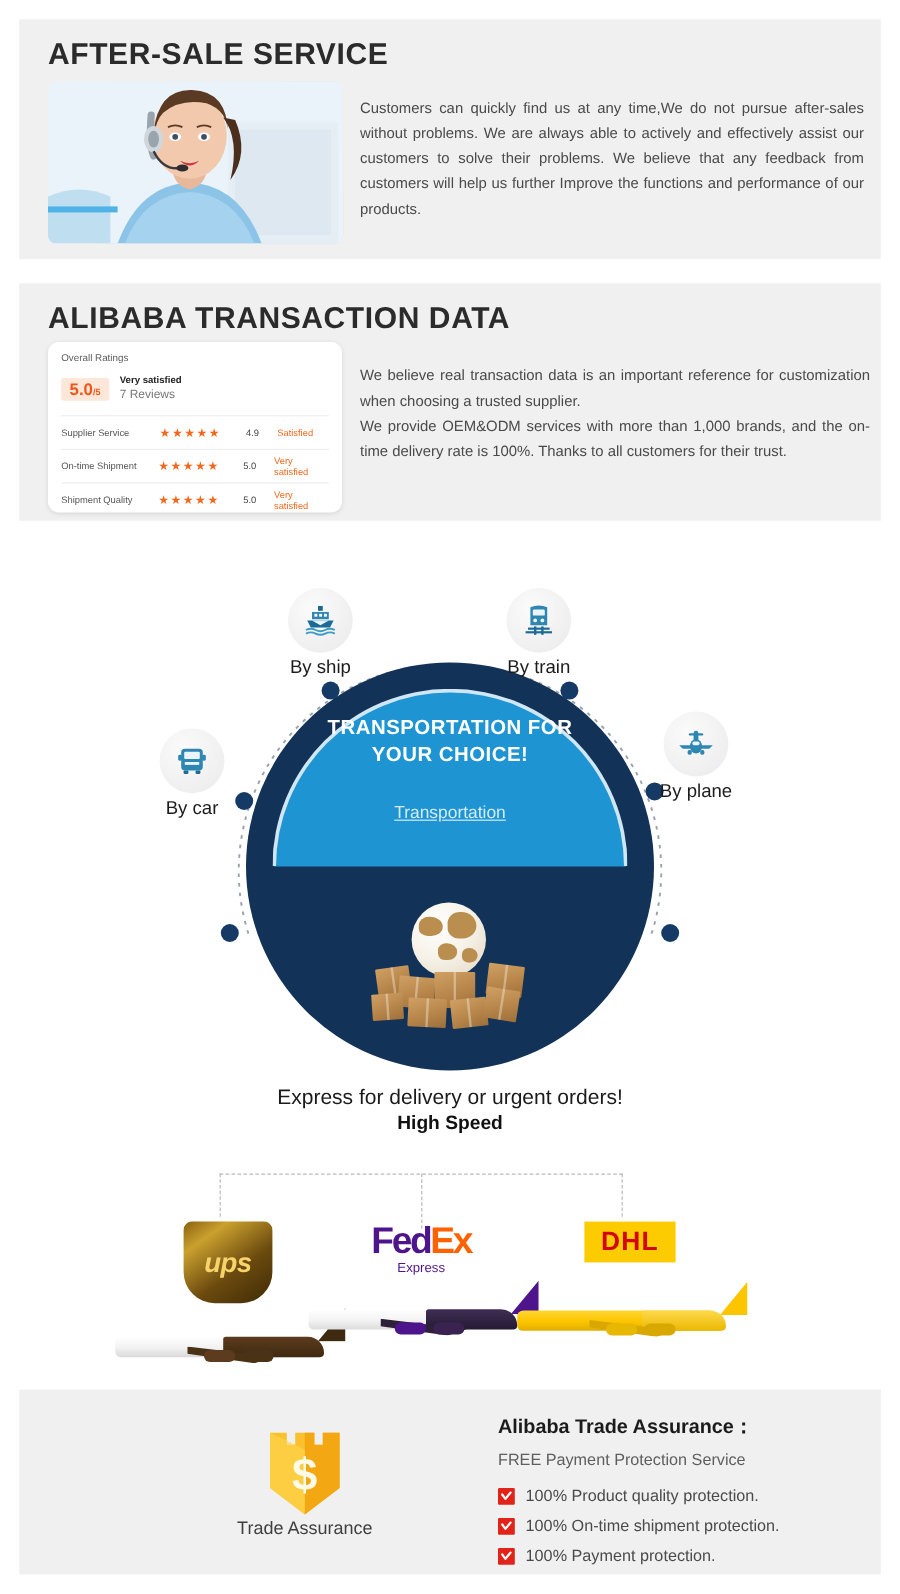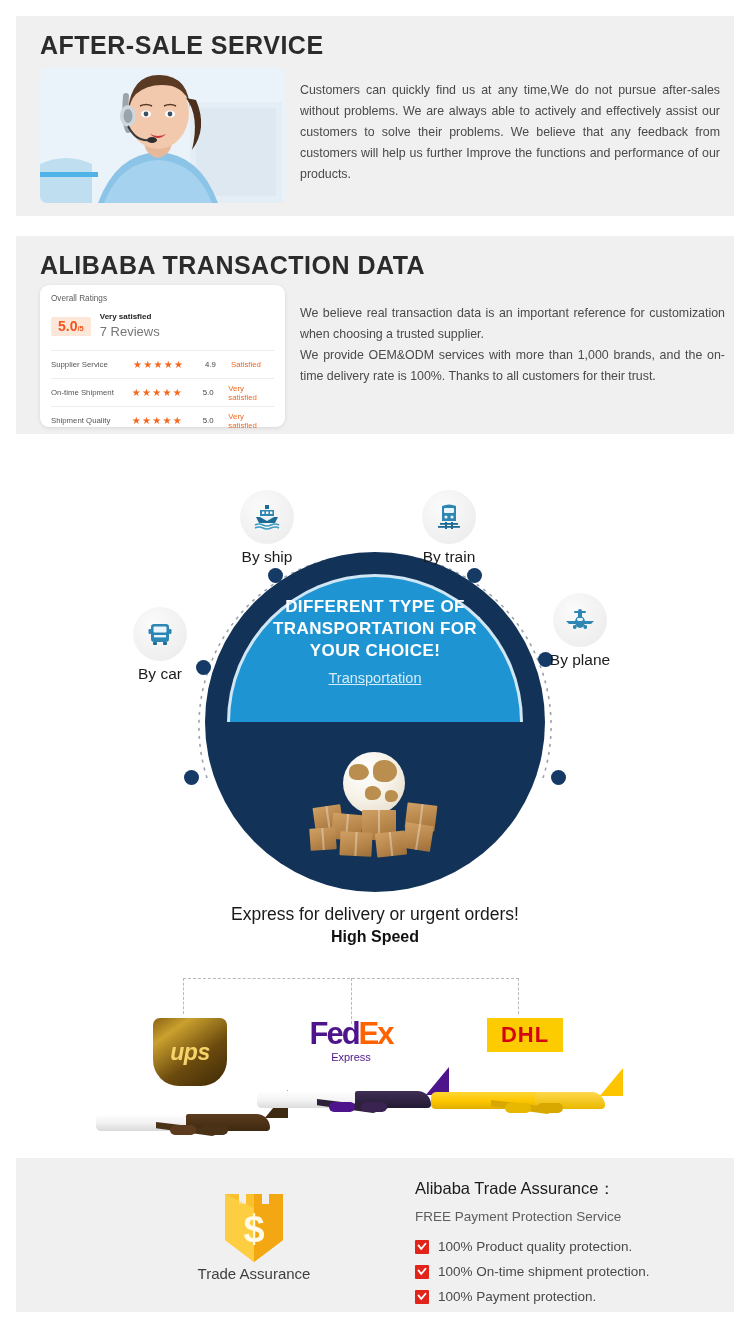--- a/index.html
+++ b/index.html
@@ -48,21 +48,21 @@
     padding: 9px 11px 0 11px;
   }
   .rc-head { font-size: 8.2px; color: #5c5c5c; margin-bottom: 8px; }
   .rc-overall { display: flex; align-items: center; gap: 9px; margin-bottom: 9px; }
   .rc-score {
     background: #fde7d8; color: #f1551b; font-weight: bold; font-size: 14px;
     padding: 2px 7px 3px 7px; border-radius: 2px; line-height: 1;
   }
   .rc-score .sfx { font-size: 7.5px; font-weight: bold; }
   .rc-verdict { font-size: 8px; font-weight: bold; color: #222; line-height: 1.45; }
-  .rc-reviews { font-size: 13px; color: #777; line-height: 1.45; }
+  .rc-reviews { font-size: 10px; color: #777; line-height: 1.45; }
   .rc-row {
     display: flex; align-items: center; height: 28px;
     border-top: 1px solid #ededed; font-size: 7.8px;
   }
   .rc-row:first-of-type { border-top: none; }
   .rc-label { width: 82px; color: #555; }
   .rc-stars { color: #f4681d; font-size: 10px; letter-spacing: 1.3px; width: 72px; }
   .rc-num { width: 26px; color: #444; }
   .rc-tag { color: #f4681d; }
   #alibaba-text { position: absolute; left: 300px; top: 303px; width: 425px; }
@@ -189,21 +189,21 @@
 
   
   #ta-panel { left: 16px; top: 1158px; width: 718px; height: 154px; }
   #ta-shield { position: absolute; left: 219px; top: 1190px; width: 70px; height: 74px; }
   #ta-shield-label {
     position: absolute; left: 160px; top: 1265px; width: 188px; text-align: center;
     font-size: 15px; color: #3f3f3f;
   }
   #ta-title {
     position: absolute; left: 415px; top: 1178px;
-    font-size: 16.5px; font-weight: normal; color: #1b1b1b;
+    font-size: 16.5px; font-weight: bold; color: #1b1b1b;
   }
   #ta-sub {
     position: absolute; left: 415px; top: 1209px;
     font-size: 13.5px; color: #5e5e5e;
   }
   #ta-list { position: absolute; left: 415px; top: 1234px; width: 300px; }
   .ta-item { display: flex; align-items: center; gap: 9px; height: 25px; }
   .chk {
     width: 14px; height: 14px; background: #e2231a; border-radius: 1px;
     display: flex; align-items: center; justify-content: center; flex: none;
@@ -294,21 +294,20 @@
     <div class="node" style="left:467px; top:108px;"></div>
     <div class="node" style="left:196px; top:200px;"></div>
     <div class="node" style="left:538px; top:192px;"></div>
     <div class="node" style="left:184px; top:310px;"></div>
     <div class="node" style="left:551px; top:310px;"></div>
 
     <div id="circle-wrap">
       <div id="outer-ring"></div>
       <div id="inner-dome"></div>
       <div id="dome-head">
-        <div>DIFFERENT TYPE OF</div>
         <div>TRANSPORTATION FOR</div>
         <div>YOUR CHOICE!</div>
       </div>
       <div id="dome-sub">Transportation</div>
 
       <div id="globe-stack">
         <div class="box" style="left:4px;  top:54px; width:28px; height:24px; transform:rotate(-8deg);"></div>
         <div class="box" style="left:96px; top:52px; width:30px; height:26px; transform:rotate(7deg);"></div>
         <div class="globe-ball">
           <div class="continent" style="left:6px;  top:12px; width:20px; height:16px;"></div>

